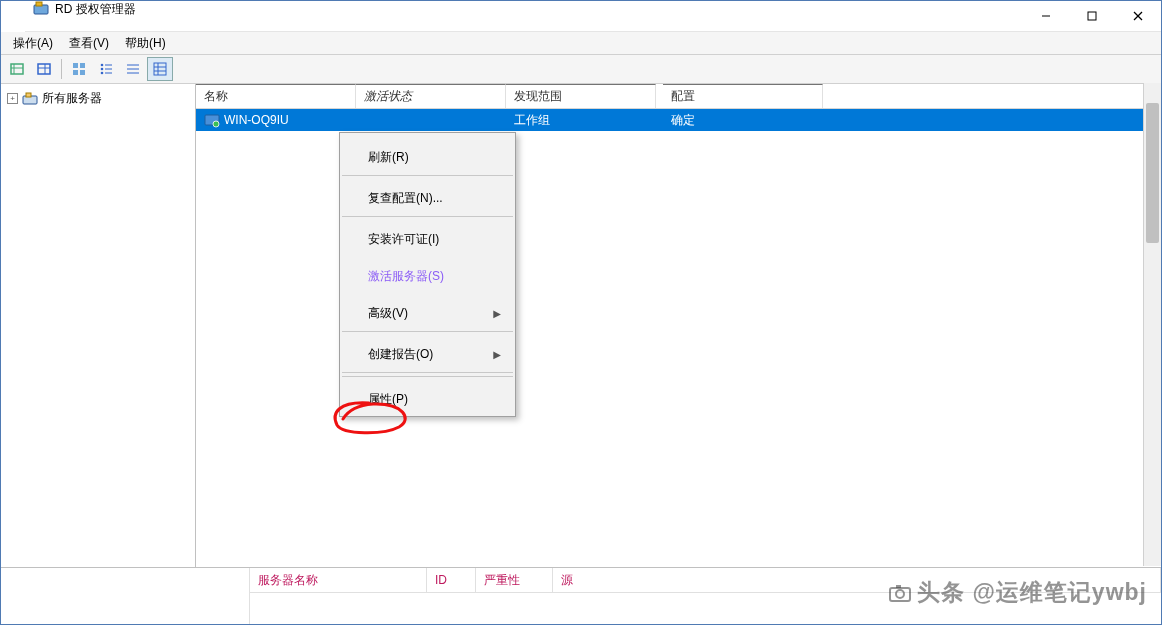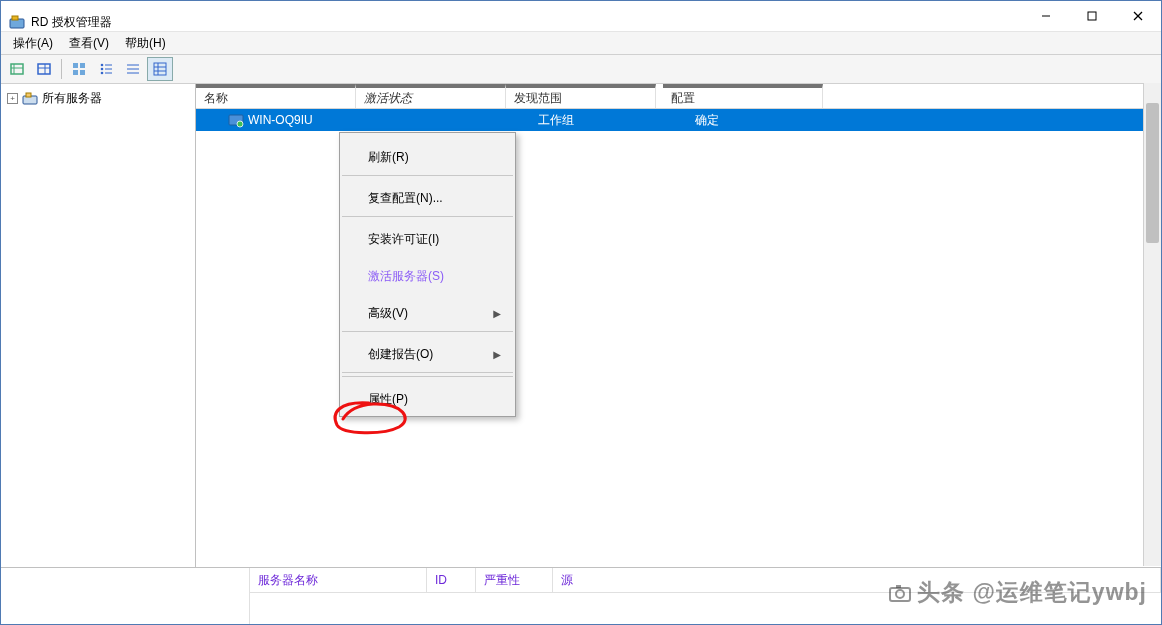--- a/index.html
+++ b/index.html
@@ -20,23 +20,24 @@
     border: 1px solid #4f7ab3;
     box-sizing: border-box;
     display: flex;
     flex-direction: column;
     position: relative;
   }
   
   .titlebar {
     height: 30px;
     display: flex;
-    align-items: flex-end;
+    align-items: flex-start;
     background: #ffffff;
     border-bottom: 1px solid #e5e5e5;
+    margin-left: 24px;
   }
   .titlebar .app-icon {
     width: 16px; height: 16px;
     margin-left: 8px; margin-right: 6px;
     display: inline-flex; align-items: center; justify-content: center;
   }
   .titlebar .title-text {
     flex: 0 0 auto;
   }
   .titlebar .spacer { flex: 1 1 auto; }
@@ -124,32 +125,31 @@
     border-bottom: 1px solid #d5d5d5;
   }
   .col-head {
     box-sizing: border-box;
     border-right: 1px solid #e0e0e0;
     display: flex;
     align-items: center;
     padding: 0 8px;
     color: #333;
     background: #ffffff;
-    border-top: 4px solid #737373;
+    border-top: 1px solid #737373;
   }
   .list-body {
     flex: 1 1 auto;
     position: relative;
     overflow: hidden;
   }
   .list-row {
     display: flex;
     height: 22px;
     align-items: center;
-    padding-left: 24px;
   }
   .list-row.selected {
     background: #0078d7;
     color: #ffffff;
   }
   .cell {
     box-sizing: border-box;
     padding: 0 8px;
     overflow: hidden;
     white-space: nowrap;
@@ -224,21 +224,21 @@
   }
   .bottom-header {
     display: flex;
     height: 24px;
     border-bottom: 1px solid #e0e0e0;
   }
   .bcol {
     border-right: 1px solid #e0e0e0;
     display: flex; align-items: center;
     padding: 0 8px;
-    color: #6d28d9;
+    color: #be185d;
   }
   .bc-server { width: 160px; }
   .bc-id     { width: 32px; }
   .bc-sev    { width: 60px; text-align: right; }
   .bc-src    { flex: 1 1 auto; }
 
   
   .right-scroll {
     position: absolute;
     right: 0;

